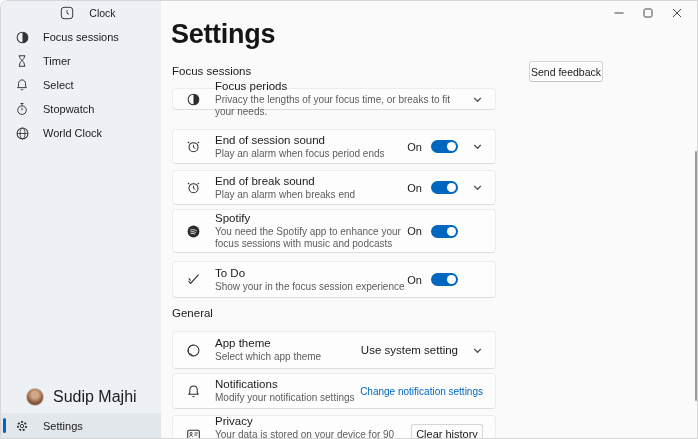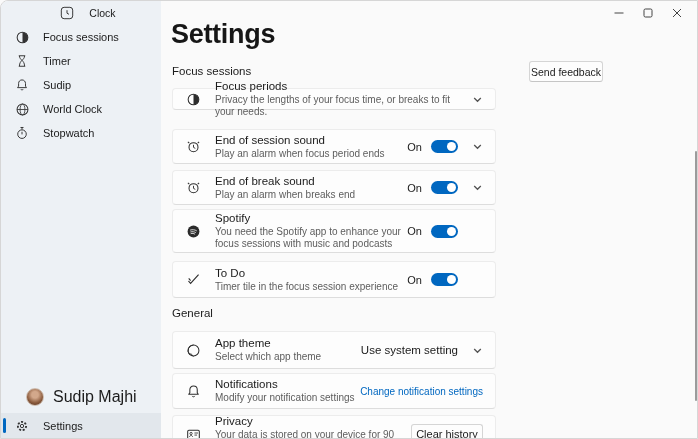--- a/index.html
+++ b/index.html
@@ -118,40 +118,40 @@
       </span>
       <span>Timer</span>
     </div>
     <div class="nav-item">
       <span class="ic">
         <svg width="14" height="14" viewBox="0 0 16 16">
             <path d="M8 2.2c-2.4 0-3.9 1.8-3.9 4v3.1L2.9 11h10.2L12 9.3V6.2c0-2.2-1.6-4-4-4z" fill="none" stroke="currentColor" stroke-width="1.1" stroke-linejoin="round"></path>
             <path d="M6.6 12.7a1.5 1.5 0 0 0 2.8 0" fill="none" stroke="currentColor" stroke-width="1"></path>
           </svg>
       </span>
-      <span>Sudip</span>
+      <span>Select</span>
+    </div>
+    <div class="nav-item">
+      <span class="ic">
+        <svg width="14" height="14" viewBox="0 0 16 16">
+            <circle cx="8" cy="9.3" r="4.9" fill="none" stroke="currentColor" stroke-width="1.1"></circle>
+            <path d="M8 6.6v3M6.3 1.7h3.4M8 1.7v2.3" fill="none" stroke="currentColor" stroke-width="1.1"></path>
+          </svg>
+      </span>
+      <span>Stopwatch</span>
     </div>
     <div class="nav-item">
       <span class="ic">
         <svg width="15" height="15" viewBox="0 0 16 16">
             <circle cx="8" cy="8" r="5.8" fill="none" stroke="currentColor" stroke-width="1.1"></circle>
             <ellipse cx="8" cy="8" rx="2.6" ry="5.8" fill="none" stroke="currentColor" stroke-width="0.9"></ellipse>
             <path d="M2.3 8h11.4" stroke="currentColor" stroke-width="0.9"></path>
           </svg>
       </span>
       <span>World Clock</span>
-    </div>
-    <div class="nav-item">
-      <span class="ic">
-        <svg width="14" height="14" viewBox="0 0 16 16">
-            <circle cx="8" cy="9.3" r="4.9" fill="none" stroke="currentColor" stroke-width="1.1"></circle>
-            <path d="M8 6.6v3M6.3 1.7h3.4M8 1.7v2.3" fill="none" stroke="currentColor" stroke-width="1.1"></path>
-          </svg>
-      </span>
-      <span>Stopwatch</span>
     </div>
 
     <div class="sb-footer">
       <div class="user-row">
         <span class="avatar"></span>
         <span>Sudip Majhi</span>
       </div>
       <div class="settings-row">
         <span class="indicator"></span>
         <span class="ic">
@@ -283,21 +283,21 @@
 
     <div class="card" style="top:260px;height:37px">
       <span class="ic">
         <svg width="15" height="15" viewBox="0 0 16 16">
             <path d="M2.6 9.6l2.3 2.6 8.5-9.4" fill="none" stroke="currentColor" stroke-width="1.2"></path>
             <path d="M2.9 6.9l2 2.2" fill="none" stroke="currentColor" stroke-width="1.2"></path>
           </svg>
       </span>
       <div class="texts">
         <div class="title">To Do</div>
-        <div class="desc">Timer tile in the focus session experience</div>
+        <div class="desc">Show your in the focus session experience</div>
       </div>
       <div class="right">
         <span class="on-label">On</span>
         <span class="toggle">
             <span class="knob"></span>
           </span>
         <span style="width:25px"></span>
       </div>
     </div>
 

